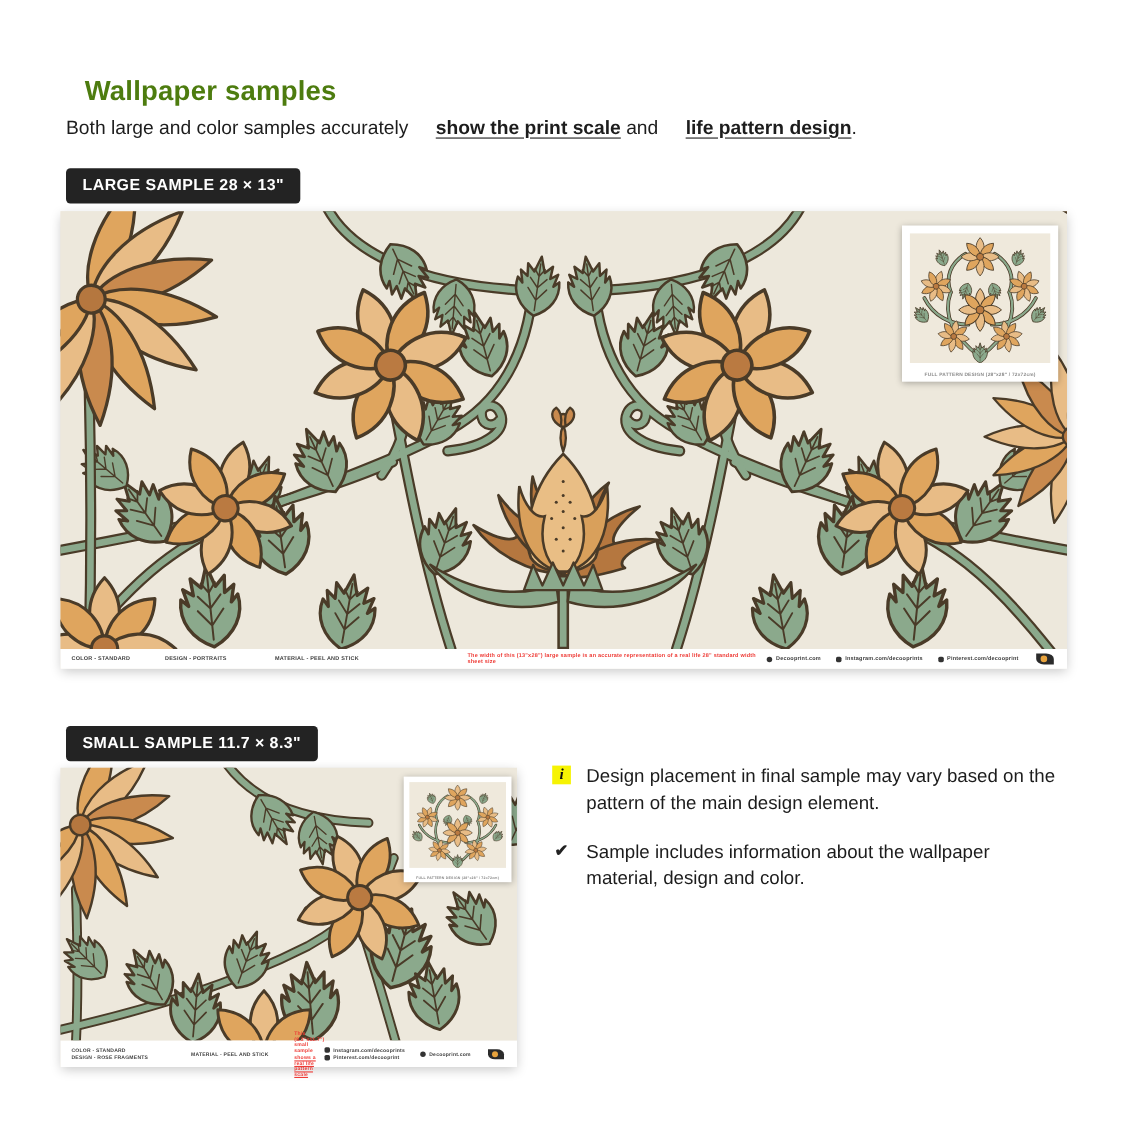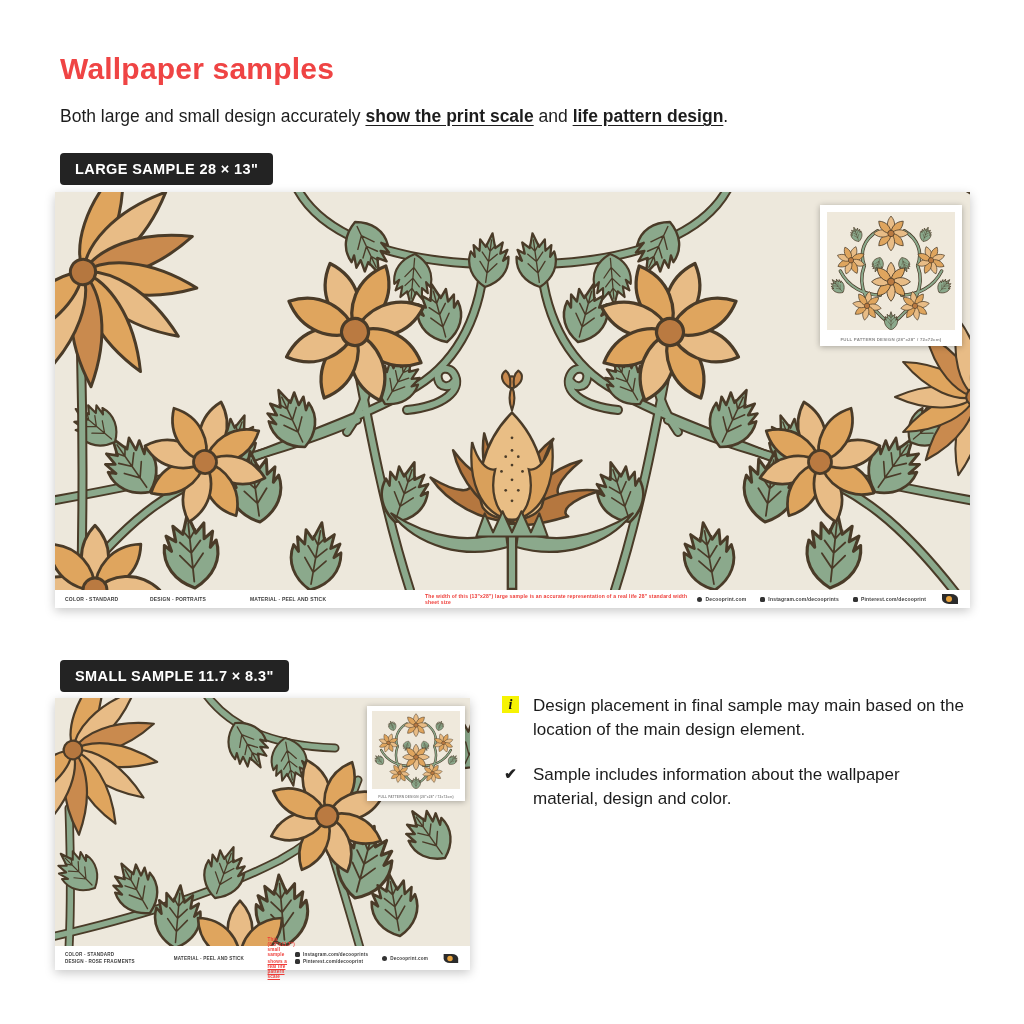--- a/index.html
+++ b/index.html
@@ -3,28 +3,28 @@
 <meta charset="utf-8">
 <style>
   html,body{margin:0;padding:0;}
   body{
     width:1024px;height:1024px;position:relative;overflow:hidden;
     background:#ffffff;
     font-family:"Liberation Sans", sans-serif;
     color:#1c1c1c;
   }
   .page-title{
-    position:absolute;left:60px;top:52px;margin:0;
-    font-size:30px;font-weight:700;color:#ef4444;letter-spacing:.2px;
+    position:absolute;left:60px;top:52px;margin:17px;
+    font-size:25px;font-weight:700;color:#4d7c0f;letter-spacing:.2px;
   }
   .subtitle{
     position:absolute;left:60px;top:106px;margin:0;
     font-size:17.5px;color:#1d1d1d;
   }
-  .subtitle .emph{font-weight:700;text-decoration:underline;text-underline-offset:3px;}
+  .subtitle .emph{font-weight:700;text-decoration:underline;text-underline-offset:3px;margin-left:20px;}
   .badge{
     position:absolute;left:60px;display:inline-block;
     background:var(--badge-bg,#232323);color:var(--badge-text,#ffffff);
     font-size:14.5px;font-weight:700;letter-spacing:.4px;
     padding:8px 15px;border-radius:4px;
   }
   .badge.large{top:153px;}
   .badge.small{top:660px;}
   .card{
     position:absolute;background:var(--cream,#EDE8DC);
@@ -182,21 +182,21 @@
       <use href="#flower8" transform="translate(78,36) rotate(-20) scale(0.2)"></use>
       <use href="#flower8" transform="translate(30,70) rotate(10) scale(0.2)"></use>
       <use href="#flower8" transform="translate(66,70) rotate(-10) scale(0.2)"></use>
       <use href="#flower8" transform="translate(48,52) scale(0.27)"></use>
     </g>
   </defs>
 </svg>
 
 <h1 class="page-title">Wallpaper samples</h1>
 
-<p class="subtitle"><span>Both large and small design accurately </span><span class="emph">show the print scale</span><span> and </span><span class="emph">life pattern design</span><span>.</span></p>
+<p class="subtitle"><span>Both large and color samples accurately </span><span class="emph">show the print scale</span><span> and </span><span class="emph">life pattern design</span><span>.</span></p>
 
 <div class="badge large">LARGE SAMPLE 28 × 13"</div>
 
 <figure class="card large" style="margin:0">
   <svg class="pattern" width="915" height="398" viewBox="0 0 915 398" preserveAspectRatio="none">
     <rect width="915" height="398" fill="#EDE8DC"></rect>
     <g id="coreL">
       <g fill="none" stroke="#4A3B28" stroke-width="10" stroke-linecap="round">
         <path d="M15,400 C70,330 110,300 170,276 C255,243 320,220 362,194 C404,168 428,120 430,58"></path>
         <path d="M-10,310 C90,292 210,268 302,228"></path>
@@ -345,19 +345,19 @@
     <svg class="logo" width="20" height="11" viewBox="0 0 22 12">
       <path d="M4,1 h9 a7,5 0 0 1 7,5 v5 h-9 a7,5 0 0 1 -7,-5 z" fill="#2b2b2b"></path>
       <circle cx="11" cy="6" r="3" fill="#E8A33D"></circle>
     </svg>
   </div>
 </figure>
 
 <ul class="notes">
   <li class="note-item">
     <span class="ni info">i</span>
-    <p>Design placement in final sample may main based on the location of the main design element.</p>
+    <p>Design placement in final sample may vary based on the pattern of the main design element.</p>
   </li>
   <li class="note-item">
     <span class="ni check">✔</span>
     <p>Sample includes information about the wallpaper material, design and color.</p>
   </li>
 </ul>
 
 </body></html>

